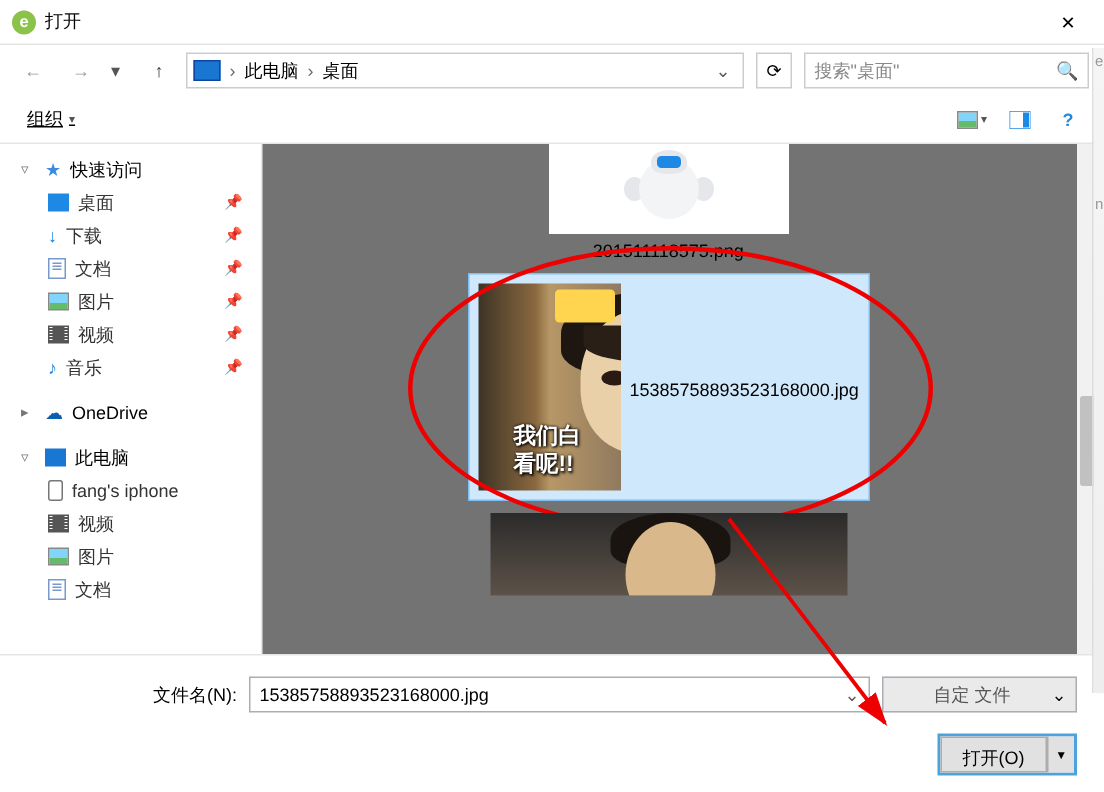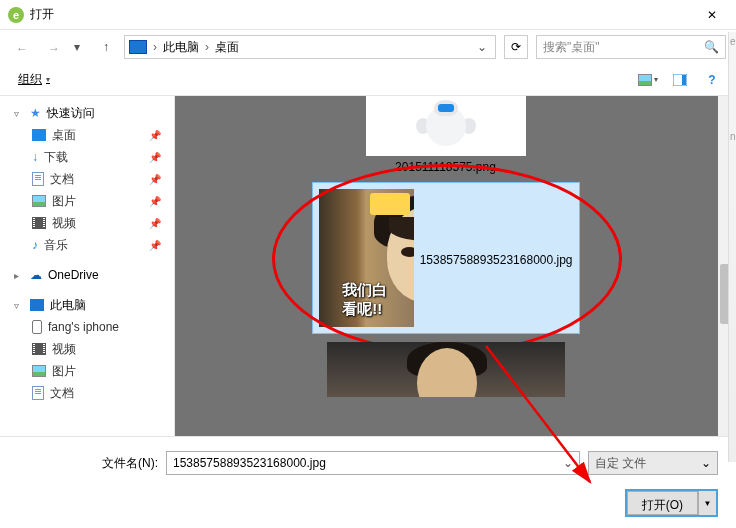--- a/index.html
+++ b/index.html
@@ -88,21 +88,21 @@
 .vscroll .thumb { position:absolute; left:2px; right:2px; top:168px; height:60px; background:#c1c1c1; border-radius:2px; }
 
 .arrow-svg { position:absolute; pointer-events:none; z-index:50; }
 
 .footer { position:absolute; bottom:0; left:0; right:0; height: 92px; border-top:1px solid #e5e5e5; background:#fff; padding: 14px 18px 10px; }
 .fn-row { display:flex; align-items:center; gap:8px; }
 .fn-label { width:140px; text-align:right; }
 .fn-combo { flex:1; height:24px; border:1px solid #abadb3; display:flex; align-items:center; padding:0 6px; background:#fff; }
 .fn-combo .val { flex:1; }
 .fn-combo .car { color:#555; }
-.filter-combo { width:130px; height:24px; border:1px solid #abadb3; background:#eaeaea; display:flex; align-items:center; padding:0 6px; }
+.filter-combo { width:130px; height:24px; border:1px solid #abadb3; background:#eaeaea; display:flex; align-items:center; padding:0 6px;text-align:center; }
 .filter-combo .val { flex:1; color:#555; }
 .btn-row { display:flex; justify-content:flex-end; gap:8px; margin-top:14px; }
 .btn { height:24px; border:1px solid #adadad; background:#e1e1e1; display:flex; align-items:flex-end; justify-content:center; padding:0 14px; cursor:pointer; }
 .btn-open-wrap { display:flex; border:2px solid #4aa3df; }
 .btn-open-wrap .btn { border:1px solid #adadad; }
 .btn-open-wrap .split { width:18px; border-left:1px solid #adadad; display:flex; align-items:center; justify-content:center; background:#e1e1e1;}
 .right-strip { position:absolute; right:0; top:32px; width:8px; height:430px; background:linear-gradient(#f5f5f5,#eee); border-left:1px solid #ddd; }
 .right-strip .ch{ color:#999; font-size:10px; padding:4px 0 0 1px;}
 </style>
 </head>

